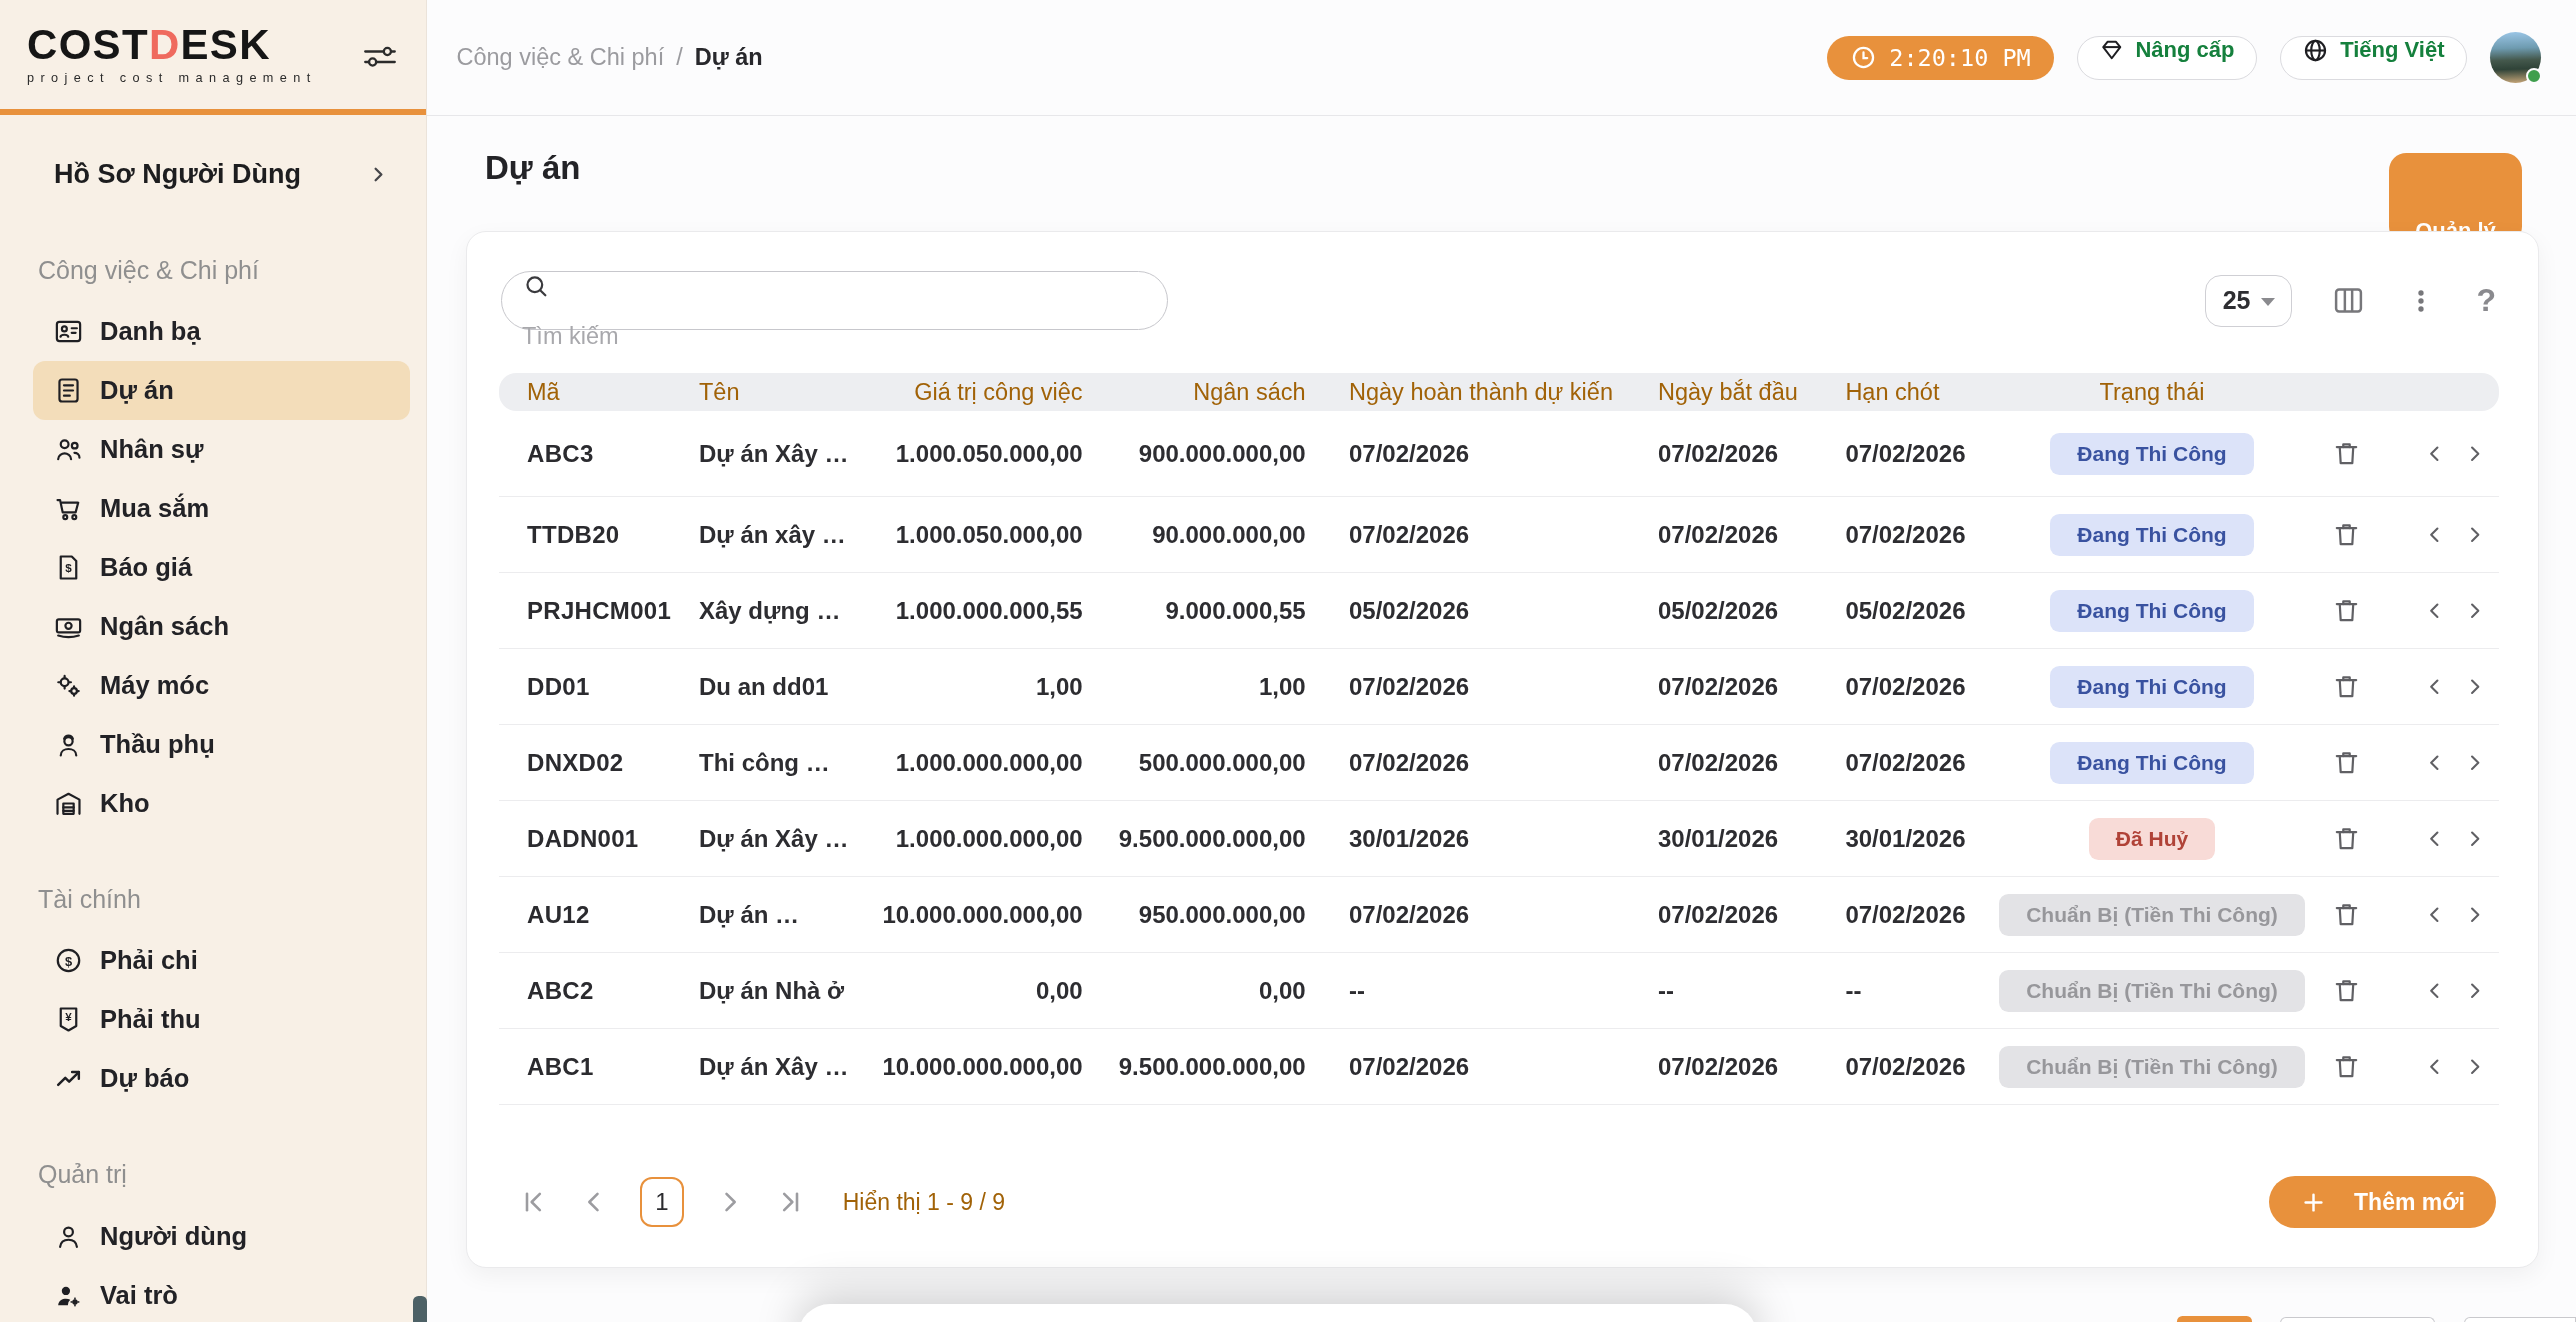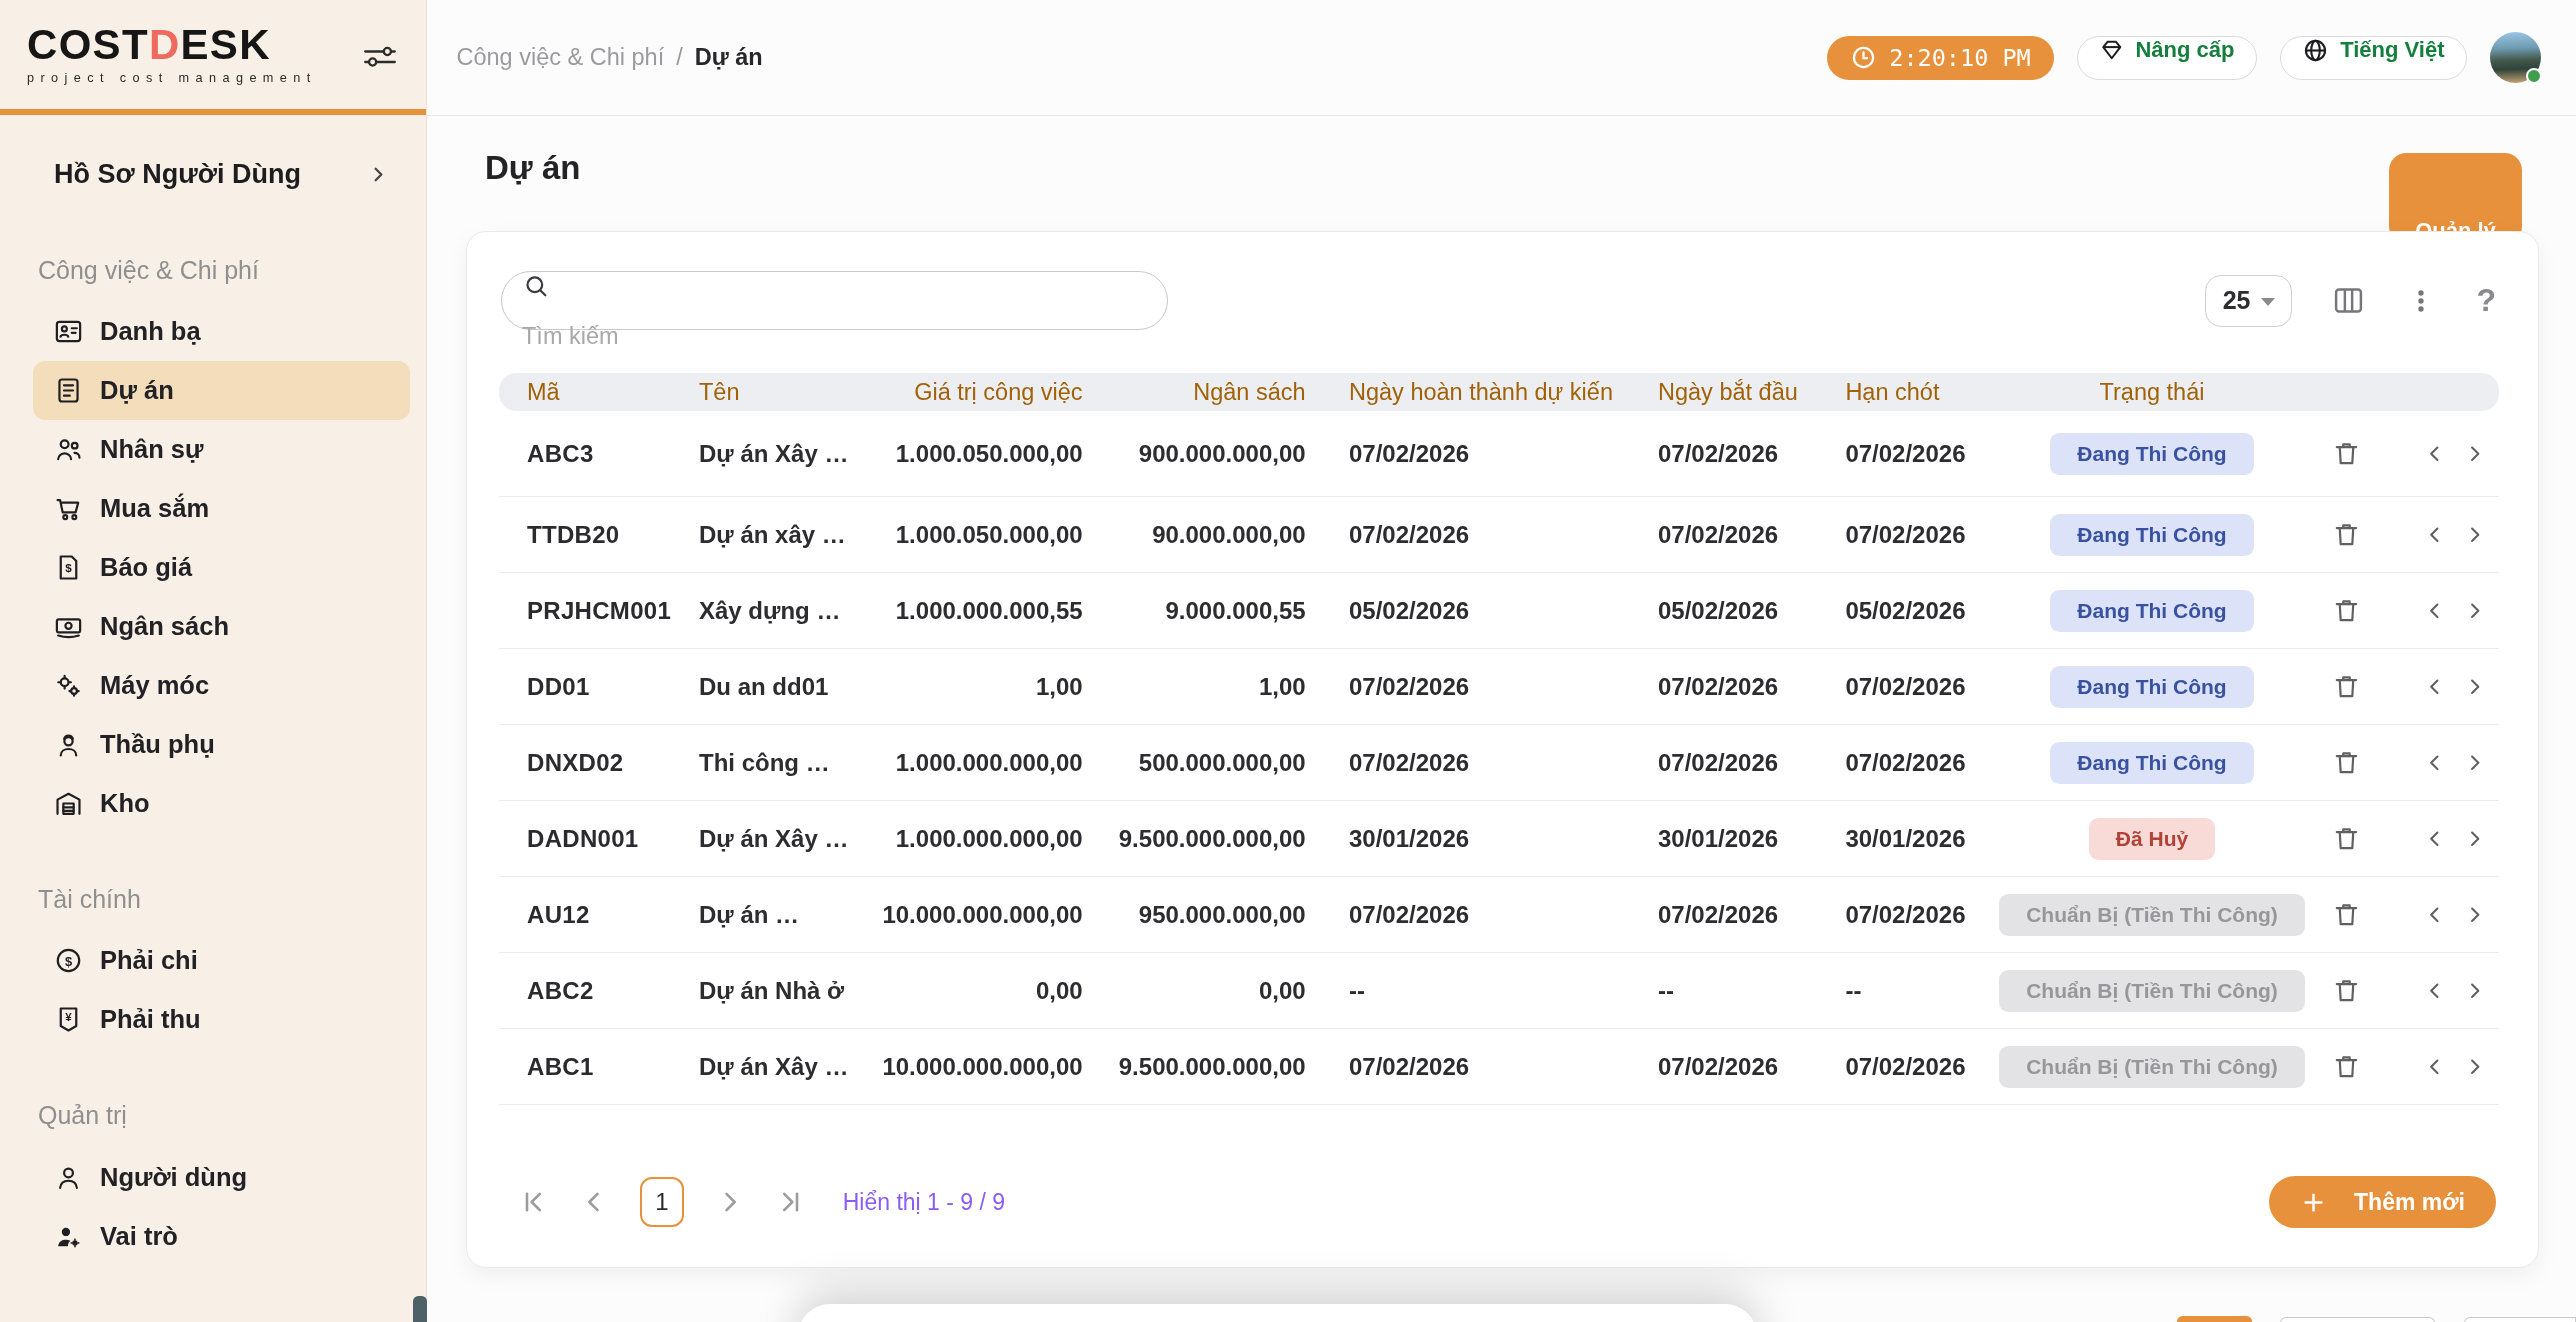--- a/index.html
+++ b/index.html
@@ -67,21 +67,21 @@
   .badge { height:42px; padding:0 27px; border-radius:9.4px; display:flex; align-items:center; font-size:21px; font-weight:700; white-space:nowrap; }
   .st-active { background:#DCE3F9; color:#3952A0; }
   .st-cancel { background:#F8DBD7; color:#B04237; }
   .st-prep { background:#E3E3E6; color:#97979B; }
   .row-act { color:#606064; cursor:pointer; }
   .c-nav { display:flex; gap:19px; justify-self:center; }
 
   .pagebar { position:absolute; left:53px; right:42px; bottom:38px; height:54px; display:flex; align-items:center; gap:32px; color:#9C9CA0; }
   .pg-ic { cursor:pointer; color:#9C9CA0; }
   .page-box { width:44px; height:50px; border:2px solid #E8913C; border-radius:12px; display:flex; align-items:center; justify-content:center; font-size:24px; color:#2b2b2f; cursor:pointer; }
-  .pg-summary { font-size:23px; color:#8b5cf6; margin-left:6.7px; white-space:nowrap; }
+  .pg-summary { font-size:23px; color:#a16207; margin-left:6.7px; white-space:nowrap; }
   .add-btn { margin-left:auto; height:52px; padding:0 31px; border-radius:27px; background:#E8913C; color:#fff; font-size:23px; font-weight:700; display:flex; align-items:center; gap:27px; cursor:pointer; }
 
   
   .dialog-shadow { position:absolute; left:798px; top:1304px; width:959px; height:74px; background:#fff; border-radius:32px 32px 0 0; box-shadow:0 -12px 43px rgba(0,0,0,.17); z-index:3; }
   .sliver { position:absolute; bottom:0; z-index:4; }
   .sliver-orange { left:2177px; width:75px; height:6.7px; background:#E8913C; border-radius:5.4px 5.4px 0 0; }
   .sliver-gray1 { left:2280px; width:155px; height:6px; background:#fff; border:1.3px solid #C9C9CD; border-bottom:none; border-radius:6.7px 6.7px 0 0; }
   .sliver-gray2 { left:2464px; width:112px; height:6px; background:#fff; border:1.3px solid #C9C9CD; border-bottom:none; border-radius:6.7px 0 0 0; }
 </style>
 </head>
@@ -228,20 +228,29 @@
     <span>Phải chi</span>
   </div>
   <div class="nav-item">
     <span class="nav-ic">
         <svg width="31" height="31" viewBox="0 0 24 24" fill="none" stroke="currentColor" stroke-width="1.7" stroke-linejoin="round" style="font-size:38px">
           <path d="M6 3.5h12V17l-6 3.5L6 17z"></path>
           <text x="12" y="13.5" text-anchor="middle" font-size="9" font-weight="bold" fill="currentColor" stroke="none" font-family="Liberation Sans, sans-serif">¥</text>
         </svg>
       </span>
     <span>Phải thu</span>
+  </div>
+  <div class="nav-item">
+    <span class="nav-ic">
+        <svg width="31" height="31" viewBox="0 0 24 24" fill="none" stroke="currentColor" stroke-width="1.9" stroke-linecap="round" stroke-linejoin="round">
+          <polyline points="4 17 9.5 11.5 12.5 14.5 20 7"></polyline>
+          <polyline points="14.8 7 20 7 20 12.2"></polyline>
+        </svg>
+      </span>
+    <span>Dự báo</span>
   </div>
 
   <div class="section-label">Quản trị</div>
 
   <div class="nav-item">
     <span class="nav-ic">
         <svg width="31" height="31" viewBox="0 0 24 24" fill="none" stroke="currentColor" stroke-width="1.7" stroke-linecap="round">
           <circle cx="12" cy="8.5" r="3.4"></circle>
           <path d="M5.5 20c.5-4 3.5-5.5 6.5-5.5s6 1.5 6.5 5.5"></path>
         </svg>

